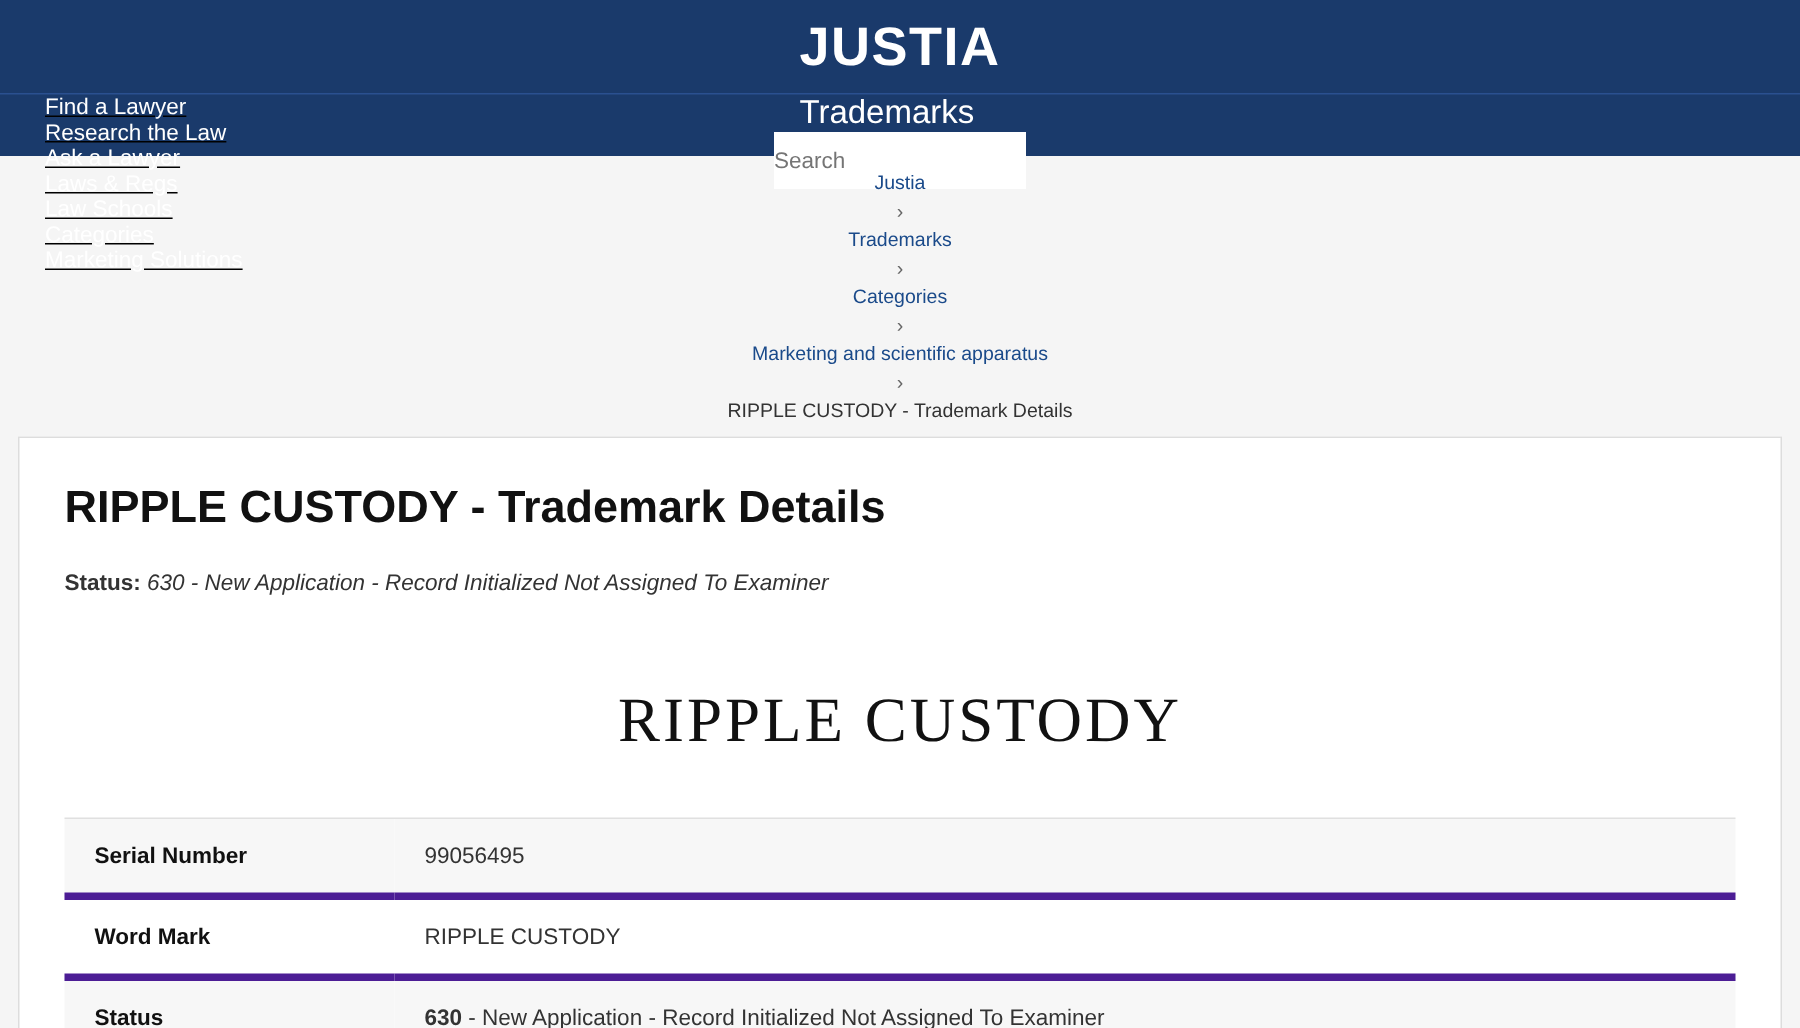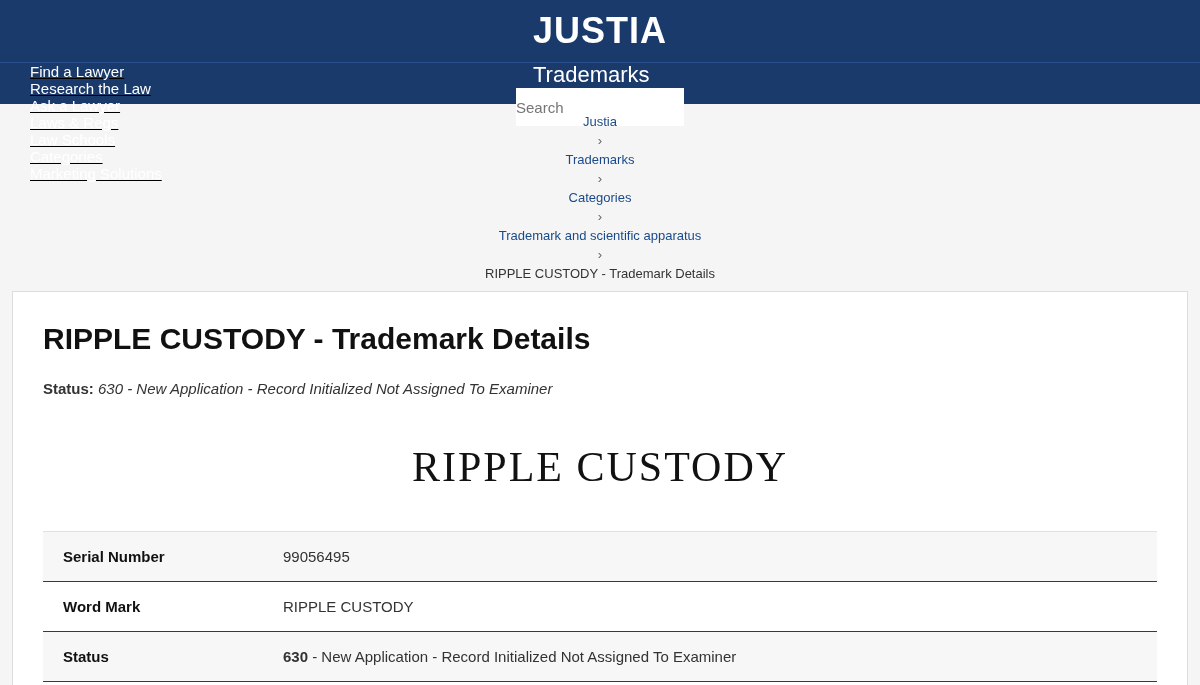--- a/index.html
+++ b/index.html
@@ -118,21 +118,21 @@
       font-size: 30px;
       font-weight: 900;
       font-family: Arial Black, Arial, sans-serif;
       color: #111;
       margin-bottom: 24px;
     }
 
     .status-line {
       font-size: 15px;
       color: #333;
-      margin-bottom: 16px;
+      margin-bottom: 30px;
       font-style: italic;
     }
     .status-line strong {
       font-style: normal;
       font-weight: bold;
     }
 
     
     .trademark-image-area {
       text-align: center;
@@ -148,21 +148,21 @@
       letter-spacing: 2px;
     }
 
     
     .details-table {
       width: 100%;
       border-collapse: collapse;
       margin-top: 0;
     }
     .details-table tr {
-      border-bottom: 1px solid #4c1d95;
+      border-bottom: 5px solid #4c1d95;
     }
     .details-table tr:nth-child(odd) {
       background-color: #f7f7f7;
     }
     .details-table tr:nth-child(even) {
       background-color: #ffffff;
     }
     .details-table td {
       padding: 16px 20px;
       font-size: 15px;
@@ -201,21 +201,21 @@
   <a class="nav-item" href="#">Marketing Solutions</a>
 </nav>
 
 <div class="breadcrumb">
   <a href="#">Justia</a>
   <span class="breadcrumb-sep">›</span>
   <a href="#">Trademarks</a>
   <span class="breadcrumb-sep">›</span>
   <a href="#">Categories</a>
   <span class="breadcrumb-sep">›</span>
-  <a href="#">Trademark and scientific apparatus</a>
+  <a href="#">Marketing and scientific apparatus</a>
   <span class="breadcrumb-sep">›</span>
   <span class="breadcrumb-current">RIPPLE CUSTODY - Trademark Details</span>
 </div>
 
 <div class="main-content">
   <h1 class="page-title">RIPPLE CUSTODY - Trademark Details</h1>
 
   <p class="status-line">
     <strong>Status:</strong>
     <span>630 - New Application - Record Initialized Not Assigned To Examiner</span>

